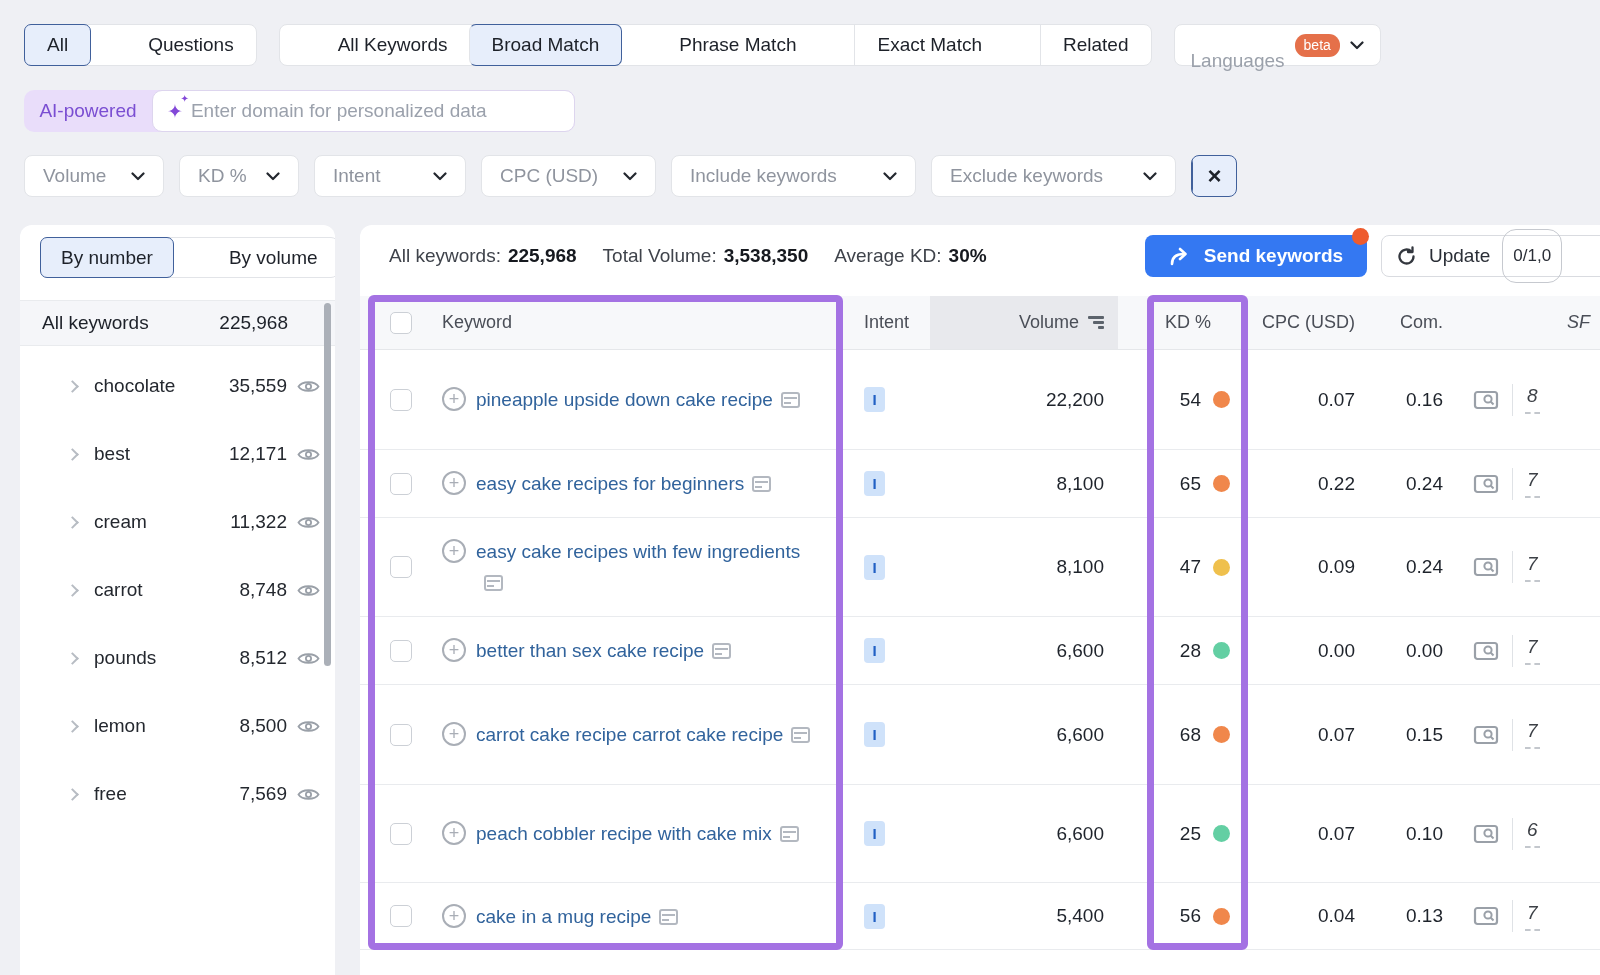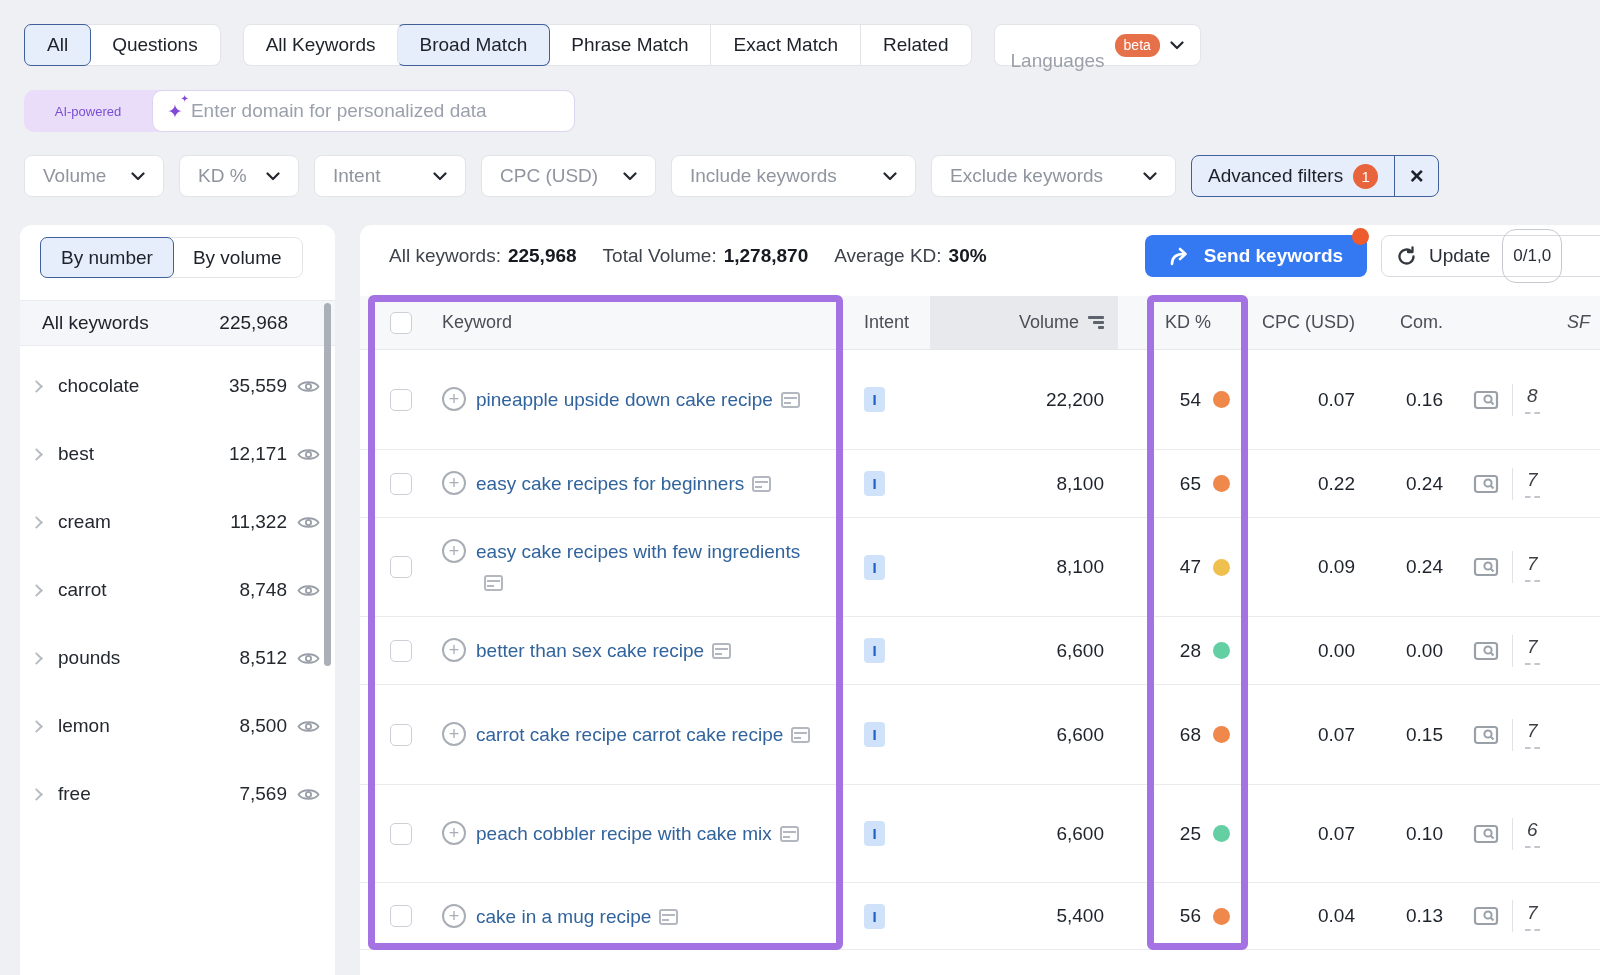--- a/index.html
+++ b/index.html
@@ -6,31 +6,31 @@
   html,body { width:1600px; height:975px; }
   body {
     font-family:"Liberation Sans","DejaVu Sans",sans-serif;
     background:#eff0f4; color:#1d2129; overflow:hidden; position:relative;
   }
   .stage { position:absolute; inset:0; }
 
   
   .tabrow { position:absolute; top:24px; left:24px; height:42px; display:flex; gap:22px; }
   .tabgroup { display:flex; background:#fff; border:1px solid #e2e4e8; border-radius:8px; height:42px; }
-  .tab { position:relative; display:flex; align-items:center; padding:0 22px; font-size:19px; color:#1d2129; cursor:pointer; background:transparent; border:none; white-space:nowrap; }
+  .tab { position:relative; display:flex; align-items:center; padding:0 22px; font-size:19px; color:#1d2129; cursor:pointer; background:transparent; border:none; white-space:nowrap;margin-left:36px; }
   .tabgroup .tab + .tab { border-left:1px solid #e2e4e8; }
   .tab.selected { background:#e7eefb; border:1.5px solid #40609b; border-radius:7px; margin:-1px; z-index:2; }
   .tabgroup .tab.selected + .tab { border-left:none; }
   .lang-box { display:flex; align-items:center; gap:10px; background:#fff; border:1px solid #e2e4e8; border-radius:8px; height:42px; padding:0 16px; cursor:pointer; }
   .lang-label { font-size:19px; color:#9ba1ab;margin-top:31px; }
   .beta-pill { background:#e5704a; color:#fff; font-size:14px; border-radius:11px; padding:3px 9px 4px; }
 
   
   .ai-bar { position:absolute; top:90px; left:24px; width:551px; height:42px; background:#e9ddfa; border-radius:10px; display:flex; align-items:center; }
-  .ai-label { width:128px; text-align:center; font-size:13px; color:#7a4ed2; }
+  .ai-label { width:128px; text-align:center; font-size:19px; color:#7a4ed2; }
   .ai-input-wrap { flex:1; height:42px; background:#fff; border:1px solid #ddd5ee; border-radius:10px; display:flex; align-items:center; padding:0 14px; gap:8px; }
   .sparkle { color:#8348d8; font-size:19px; position:relative; }
   .sparkle .mini { position:absolute; top:-7px; right:-6px; font-size:10px; }
   .ai-input { border:none; outline:none; flex:1; font-size:19px; color:#2a2e36; font-family:inherit; background:transparent; }
   .ai-input::placeholder { color:#9ba1ac; }
 
   
   .filterrow { position:absolute; top:155px; left:24px; height:42px; display:flex; gap:15px; }
   .fbtn { display:flex; align-items:center; justify-content:space-between; background:#fff; border:1px solid #e2e4e8; border-radius:8px; height:42px; padding:0 18px; font-size:19px; color:#8f949e; cursor:pointer; gap:14px; white-space:nowrap; }
   .fbtn.w-volume{width:140px}.fbtn.w-kd{width:120px}.fbtn.w-intent{width:152px}.fbtn.w-cpc{width:175px}.fbtn.w-inc{width:245px}.fbtn.w-exc{width:245px}
@@ -39,21 +39,21 @@
   .adv-badge { width:25px; height:25px; border-radius:50%; background:#e8643c; color:#fff; font-size:15px; display:flex; align-items:center; justify-content:center; }
   .adv-x { display:flex; align-items:center; justify-content:center; width:44px; border-left:1px solid #40609b; font-size:24px; font-weight:700; color:#1d2129; }
 
   
   .sidebar { position:absolute; top:225px; left:20px; width:315px; height:750px; background:#fff; border-radius:12px 12px 0 0; overflow:hidden; }
   .toggle { position:absolute; top:12px; left:20px; display:flex; background:#fff; border:1px solid #e2e4e8; border-radius:8px; height:41px; }
   .toggle .tab { padding:0 20px; font-size:19px; }
   .side-all { position:absolute; top:75px; left:0; right:0; height:46px; background:#f5f6f9; border-top:1px solid #e9ebee; border-bottom:1px solid #e9ebee; display:flex; align-items:center; padding:0 47px 0 22px; font-size:19px; color:#1d2129; }
   .side-all .val { margin-left:auto; }
   .side-items { position:absolute; top:127px; left:0; right:0; }
-  .side-item { height:68px; display:flex; align-items:center; padding:0 15px 0 12px; cursor:pointer; }
+  .side-item { height:68px; display:flex; align-items:center; padding:0 15px 0 48px; cursor:pointer; }
   .chev-r { width:9px; height:9px; border-right:2.5px solid #b7bcc3; border-top:2.5px solid #b7bcc3; transform:rotate(45deg); flex:none; }
   .side-item .name { margin-left:17px; font-size:19px; color:#24282f; }
   .side-item .val { margin-left:auto; font-size:19px; color:#24282f; }
   .eye { margin-left:10px; flex:none; display:flex; }
   .side-scroll { position:absolute; top:78px; right:4px; width:7px; height:363px; background:#abb0b8; border-radius:4px; }
 
   
   .main { position:absolute; top:225px; left:360px; width:1240px; height:750px; background:#fff; border-radius:12px 0 0 0; overflow:hidden; }
   .statsrow { position:absolute; top:0; left:0; right:0; height:62px; display:flex; align-items:center; padding-left:29px; gap:26px; font-size:19px; color:#3f434b; }
   .statsrow b { color:#16191f; margin-left:7px; }
@@ -168,24 +168,20 @@
           <polyline points="1.5,1.5 7,7 12.5,1.5" fill="none" stroke="#23272e" stroke-width="2.2" stroke-linecap="round" stroke-linejoin="round"></polyline>
         </svg>
       </button>
     <button class="fbtn w-exc">
         <span>Exclude keywords</span>
         <svg width="14" height="9" viewBox="0 0 14 9">
           <polyline points="1.5,1.5 7,7 12.5,1.5" fill="none" stroke="#23272e" stroke-width="2.2" stroke-linecap="round" stroke-linejoin="round"></polyline>
         </svg>
       </button>
     <div class="adv">
-      <div class="adv-main">
-        <span>Advanced filters</span>
-        <span class="adv-badge">1</span>
-      </div>
       <div class="adv-x">×</div>
     </div>
   </div>
 
   <div class="sidebar">
     <div class="toggle">
       <button class="tab selected">By number</button>
       <button class="tab">By volume</button>
     </div>
     <div class="side-all">
@@ -278,21 +274,21 @@
             </svg>
     </span>
   </div>
 </div>
     <div class="side-scroll"></div>
   </div>
 
   <div class="main">
     <div class="statsrow">
       <span><span>All keywords:</span><b>225,968</b></span>
-      <span><span>Total Volume:</span><b>1,278,870</b></span>
+      <span><span>Total Volume:</span><b>3,538,350</b></span>
       <span><span>Average KD:</span><b>30%</b></span>
     </div>
     <button class="send-btn">
       <svg width="24" height="19" viewBox="0 0 24 19">
           <path d="M3 17 C3 9 9 7 15 7" fill="none" stroke="#fff" stroke-width="2.6" stroke-linecap="round"></path>
           <polyline points="11,2 16.5,7 11,12" fill="none" stroke="#fff" stroke-width="2.6" stroke-linecap="round" stroke-linejoin="round"></polyline>
         </svg>
       <span>Send keywords</span>
     </button>
     <div class="send-dot"></div>

